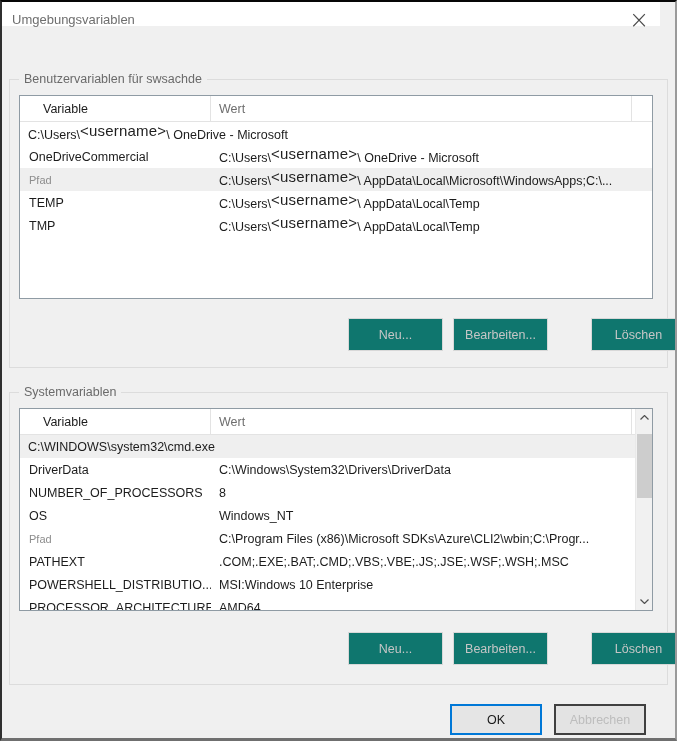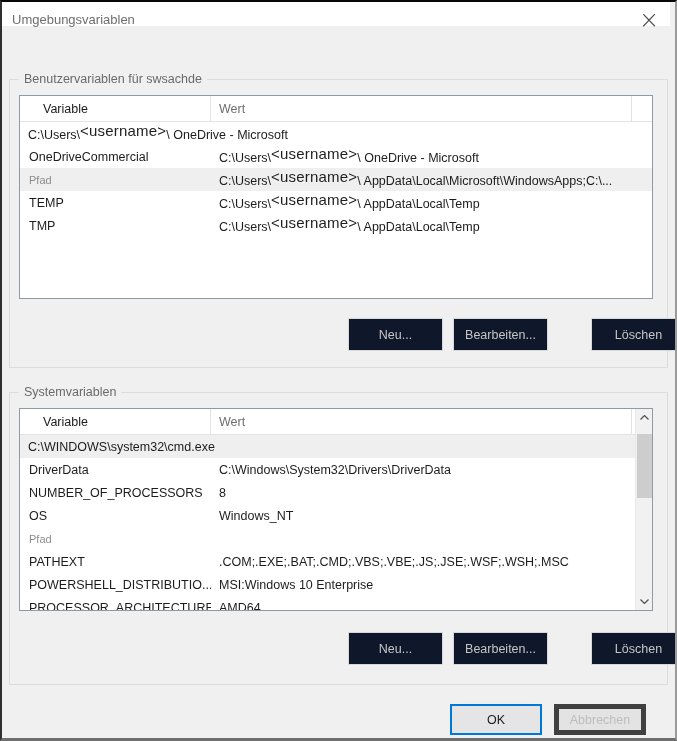--- a/index.html
+++ b/index.html
@@ -17,21 +17,21 @@
     width: 677px; height: 741px;
     background: var(--window-bg);
     border-top: 2px solid #070707;
     border-left: 2px solid #2f2f2f;
     border-right: 2px solid #9a9a9a;
     border-bottom: 3px solid #6f6f6f;
     overflow: hidden;
   }
 
   .titlebar {
-    position: absolute; top: 0; left: 0; right: 5px; height: 24px;
+    position: absolute; top: 0; left: 0; right: 15px; height: 24px;
     background: var(--titlebar-bg);
   }
   .title {
     position: absolute; left: 10px; top: 10px;
     font-size: 13px; color: #6e6e6e;
   }
   .close-btn {
     position: absolute; right: 6px; top: 3px;
     width: 30px; height: 30px;
     background: transparent; border: none; cursor: pointer;
@@ -99,36 +99,36 @@
     background: #cdcdcd; cursor: pointer;
   }
 
   .btn {
     position: absolute; height: 33px; width: 95px;
     font-size: 12.5px; font-family: "Liberation Sans", sans-serif;
     display: flex; align-items: center; justify-content: center;
     cursor: pointer; white-space: nowrap; overflow: hidden;
   }
   .btn-disabled {
-    background: #0f172a; border: 1px solid #d8d8d8; color: #c6c6c6;
+    background: #0f766e; border: 1px solid #d8d8d8; color: #c6c6c6;
   }
   .btn-new  { left: 338px; top: 238px; }
   .btn-edit { left: 443px; top: 238px; }
   .btn-del  { left: 581px; top: 238px; }
   .group-system .btn-new  { top: 239px; }
   .group-system .btn-edit { top: 239px; }
   .group-system .btn-del  { top: 239px; }
 
   .btn-ok {
     left: 448px; top: 702px; width: 92px; height: 31px;
     background: #e5e5e5; border: 2px solid var(--accent); color: #1a1a1a;
   }
   .btn-cancel {
     left: 552px; top: 702px; width: 92px; height: 31px;
-    background: #e3e3e3; border: 5px solid #404040; color: #bdbdbd;
+    background: #e3e3e3; border: 2px solid #404040; color: #bdbdbd;
   }
   .footer-btn { position: absolute; font-size: 12.5px; display: flex; align-items: center; justify-content: center; cursor: pointer; }
 
   .chev { display: block; }
 </style>
 </head>
 <body>
 
 <div class="window">
 
@@ -192,20 +192,21 @@
         <div class="lv-row">
           <div class="cell cell-var">NUMBER_OF_PROCESSORS</div>
           <div class="cell cell-val">8</div>
         </div>
         <div class="lv-row">
           <div class="cell cell-var">OS</div>
           <div class="cell cell-val">Windows_NT</div>
         </div>
         <div class="lv-row">
           <div class="cell cell-var muted-label">Pfad</div>
+          <div class="cell cell-val">C:\Program Files (x86)\Microsoft SDKs\Azure\CLI2\wbin;C:\Progr...</div>
         </div>
         <div class="lv-row">
           <div class="cell cell-var">PATHEXT</div>
           <div class="cell cell-val">.COM;.EXE;.BAT;.CMD;.VBS;.VBE;.JS;.JSE;.WSF;.WSH;.MSC</div>
         </div>
         <div class="lv-row">
           <div class="cell cell-var">POWERSHELL_DISTRIBUTIO...</div>
           <div class="cell cell-val">MSI:Windows 10 Enterprise</div>
         </div>
         <div class="lv-row">

